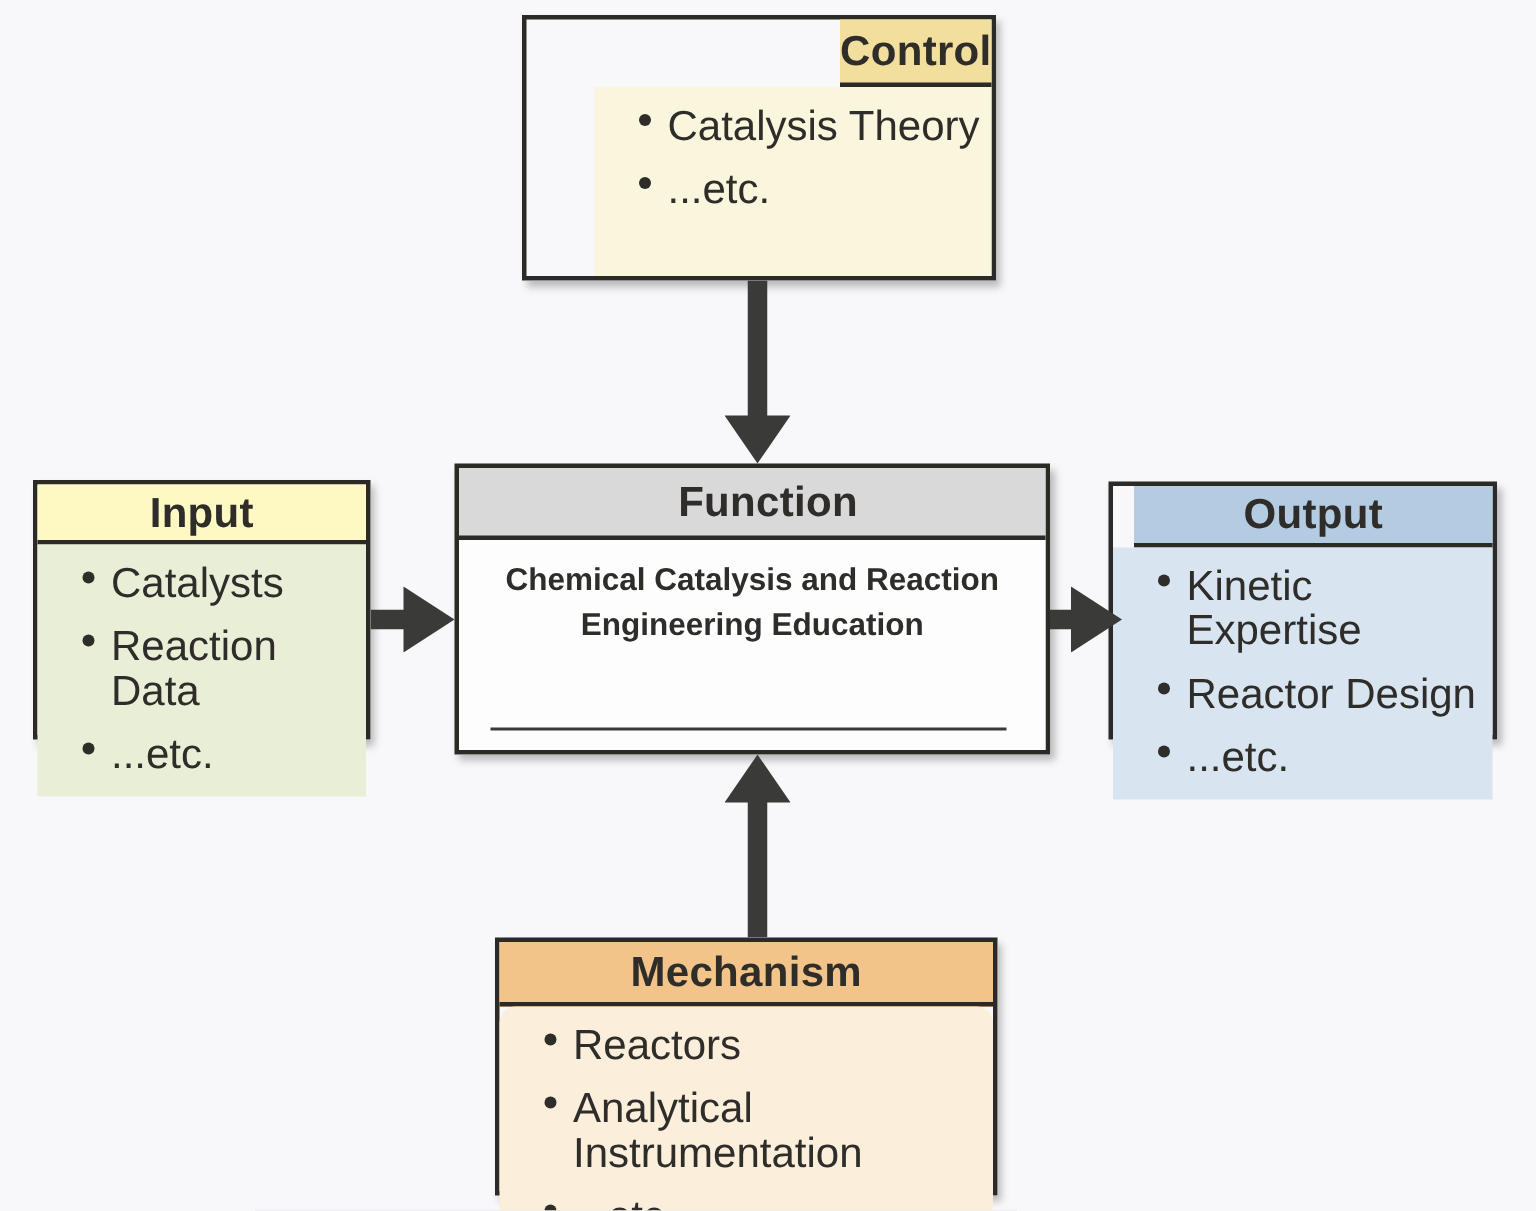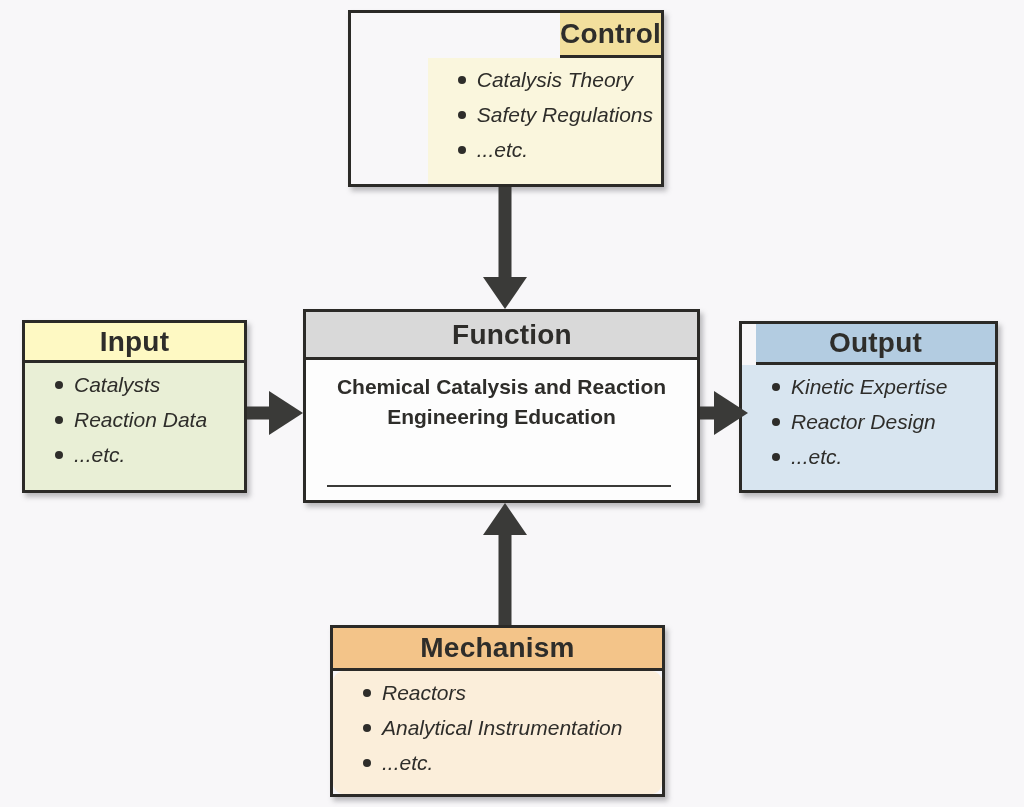--- a/index.html
+++ b/index.html
@@ -41,26 +41,25 @@
     flex: 1 1 auto;
     position: relative;
   }
   ul.bullets {
     list-style: none;
     margin: 0;
     padding: 11px 8px 0 30px;
   }
   ul.bullets li {
     position: relative;
-    font-size: 21px;
+    font-size: 28px;
     color: #2e2d2a;
     padding-left: 19px;
     margin-bottom: 13px;
     line-height: 1.05;
-    font-style: italic;
   }
   ul.bullets li .dot {
     position: absolute;
     left: 0;
     top: 7px;
     width: 8px;
     height: 8px;
     border-radius: 50%;
     background: #2e2d2a;
   }
@@ -103,21 +102,20 @@
 
 <div class="stage">
 
   <div class="box box-control">
     <div class="box-header" style="background-color: rgb(242, 223, 157);">
       <span class="box-title">Control</span>
     </div>
     <div class="box-body" style="background-color: rgb(250, 246, 221);">
       <ul class="bullets">
         <li><span class="dot"></span><span>Catalysis Theory</span></li>
-        <li><span class="dot"></span><span>Safety Regulations</span></li>
         <li><span class="dot"></span><span>...etc.</span></li>
       </ul>
     </div>
   </div>
 
   <div class="box box-input">
     <div class="box-header" style="background-color: #fef9c3;">
       <span class="box-title">Input</span>
     </div>
     <div class="box-body" style="background-color: rgb(233, 239, 214);">

